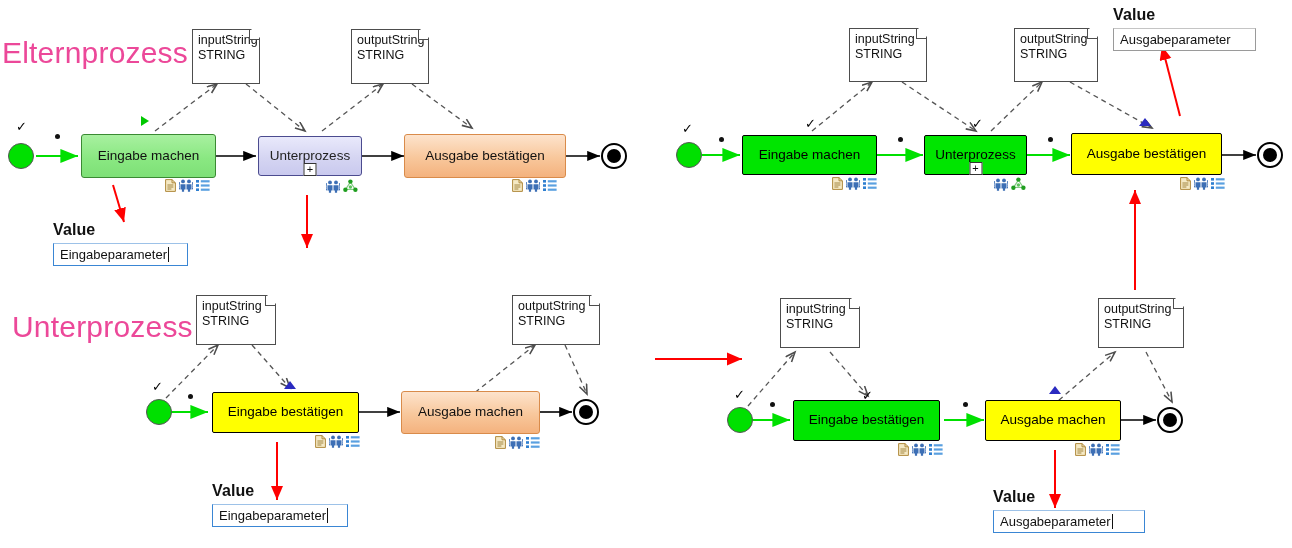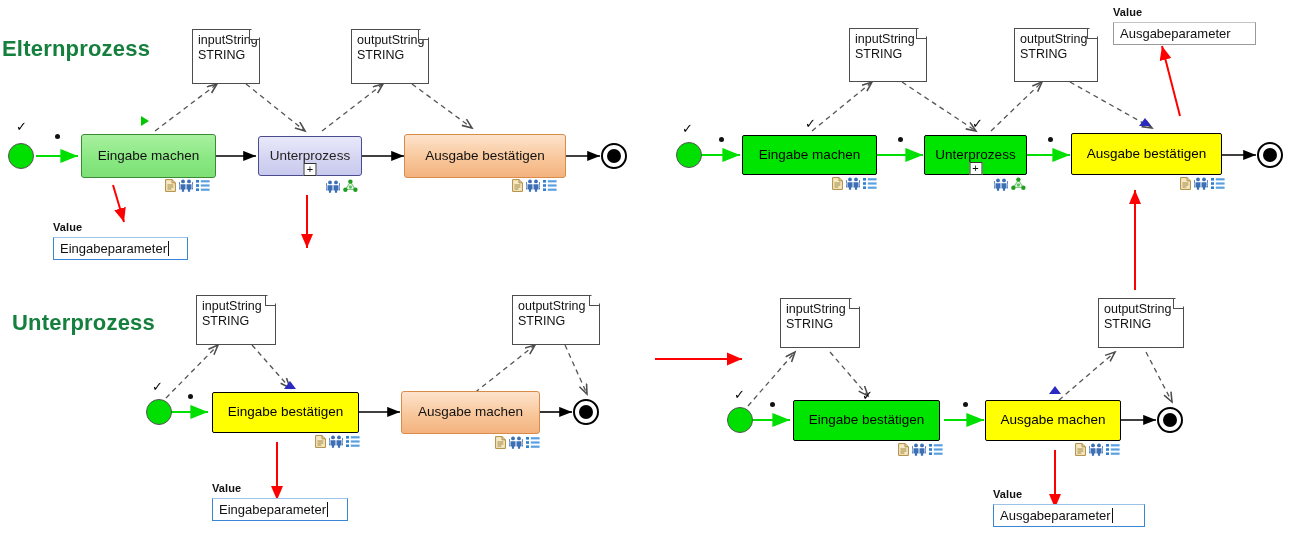--- a/index.html
+++ b/index.html
@@ -13,24 +13,24 @@
     position:relative;
     width:1292px;
     height:548px;
     background:#ffffff;
     overflow:hidden;
   }
 
   
   .section-title{
     position:absolute;
-    font-size:22px;
-    font-weight:700;
+    font-size:30px;
+    font-weight:400;
     letter-spacing:.2px;
-    color:#15803d;
+    color:#ec4899;
     white-space:nowrap;
   }
 
   
   .task{
     position:absolute;
     box-sizing:border-box;
     display:flex;
     align-items:center;
     justify-content:center;
@@ -154,21 +154,21 @@
     border-left:8px solid #00c800;
   }
 
   
   .icons{position:absolute;display:flex;gap:3px;align-items:flex-end;}
   .icons svg{display:block;}
 
   
   .valblock{position:absolute;}
   .valblock .vlabel{
-    font-size:11px;
+    font-size:16px;
     font-weight:700;
     color:#111;
     margin-bottom:4px;
     letter-spacing:.1px;
   }
   .valblock .vinput{
     box-sizing:border-box;
     background:#fff;
     font-size:13px;
     color:#111;

